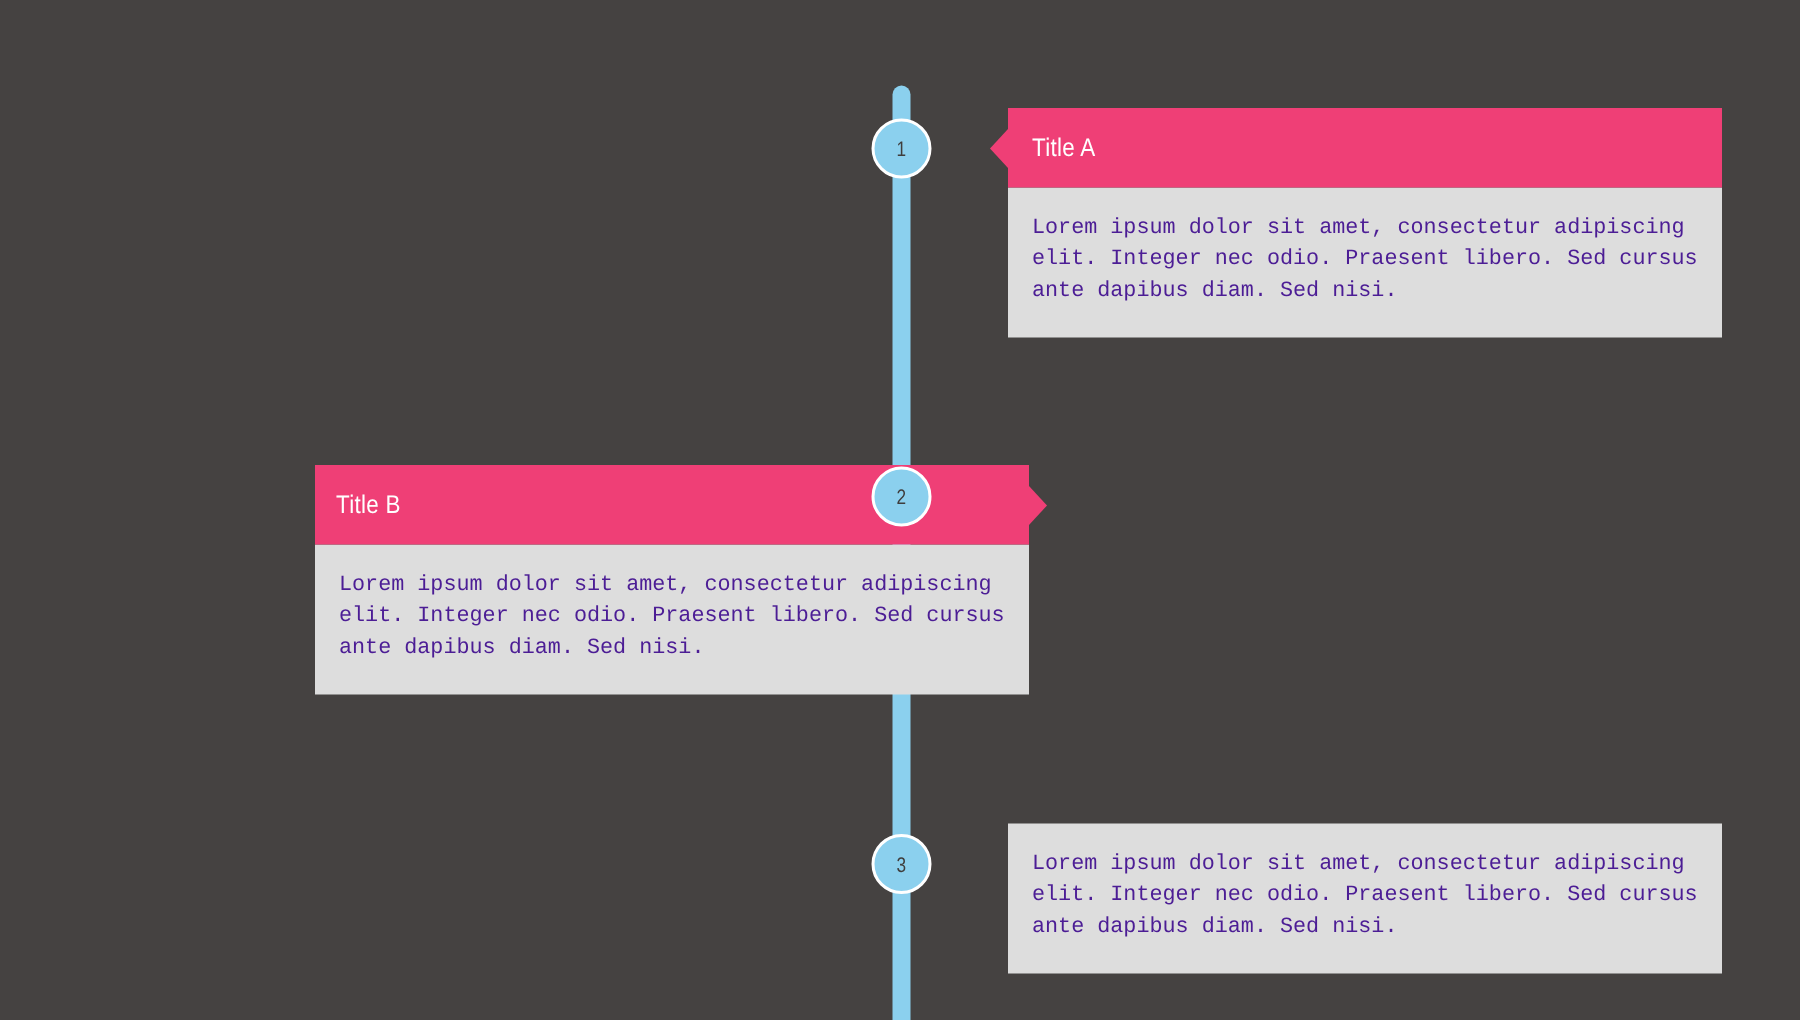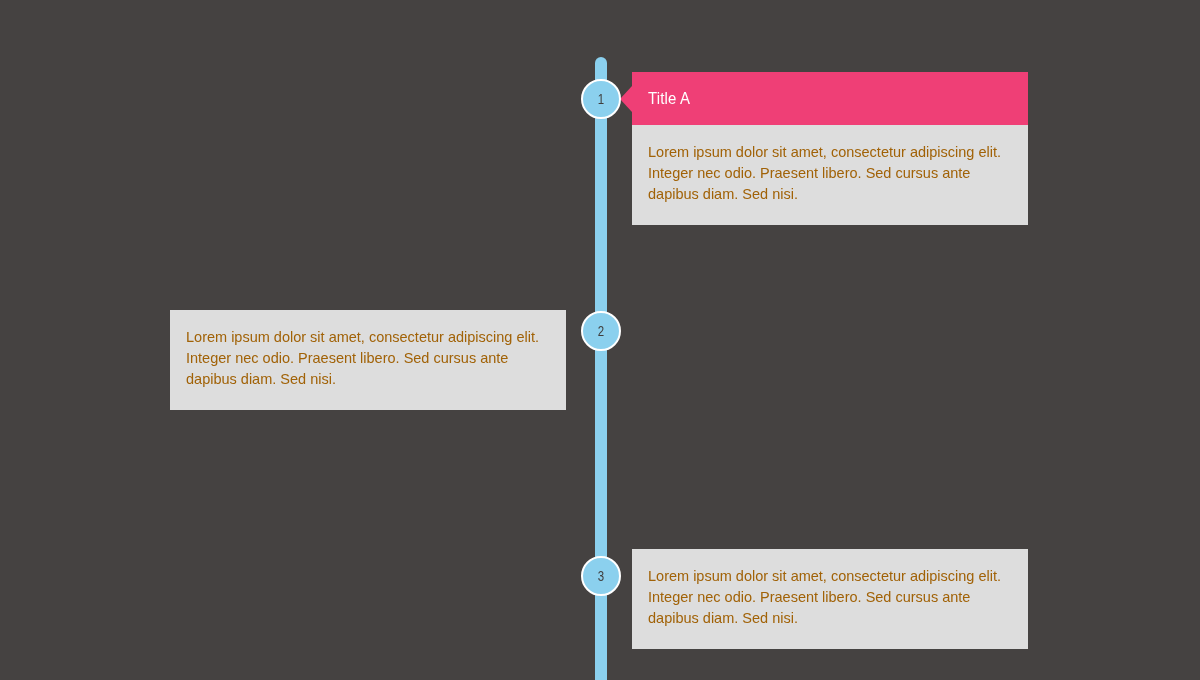--- a/index.html
+++ b/index.html
@@ -70,22 +70,23 @@
     font-family: "Liberation Sans Narrow", "Liberation Sans", sans-serif;
     font-size: 14px;
     color: #3f3d3c;
     line-height: 1;
     transform: scaleX(0.82);
   }
 
   
   .card {
     position: absolute;
-    width: 396px;
+    width: 476px;
     z-index: 2;
+    margin-left: 40px;
   }
 
   .card-right { left: 632px; }
   .card-left  { left: 170px; }
 
   .card-header {
     position: relative;
     height: 53px;
     background: #ef3f76;
     display: flex;
@@ -126,24 +127,24 @@
     transform-origin: left center;
   }
 
   .card-body {
     background: #dddddd;
     padding: 17px 16px 20px 16px;
   }
 
   .card-text {
     margin: 0;
-    font-family: Liberation Sans, sans-serif;
+    font-family: Liberation Mono, monospace;
     font-size: 14.5px;
     line-height: 21px;
-    color: #a16207;
+    color: #4c1d95;
   }
 </style>
 </head>
 <body>
 
 <div class="timeline">
 
   <div class="timeline-spine"></div>
 
   <div class="entry entry-1">
@@ -158,20 +159,23 @@
         <p class="card-text">Lorem ipsum dolor sit amet, consectetur adipiscing elit. Integer nec odio. Praesent libero. Sed cursus ante dapibus diam. Sed nisi.</p>
       </div>
     </div>
   </div>
 
   <div class="entry entry-2">
     <div class="marker">
       <span class="marker-number">2</span>
     </div>
     <div class="card card-left">
+      <div class="card-header">
+        <span class="card-title">Title B</span>
+      </div>
       <div class="card-body">
         <p class="card-text">Lorem ipsum dolor sit amet, consectetur adipiscing elit. Integer nec odio. Praesent libero. Sed cursus ante dapibus diam. Sed nisi.</p>
       </div>
     </div>
   </div>
 
   <div class="entry entry-3">
     <div class="marker">
       <span class="marker-number">3</span>
     </div>

